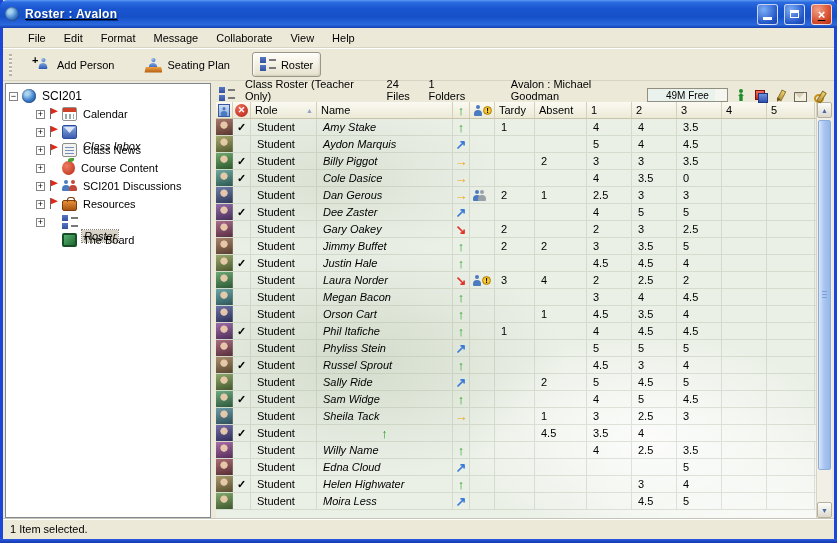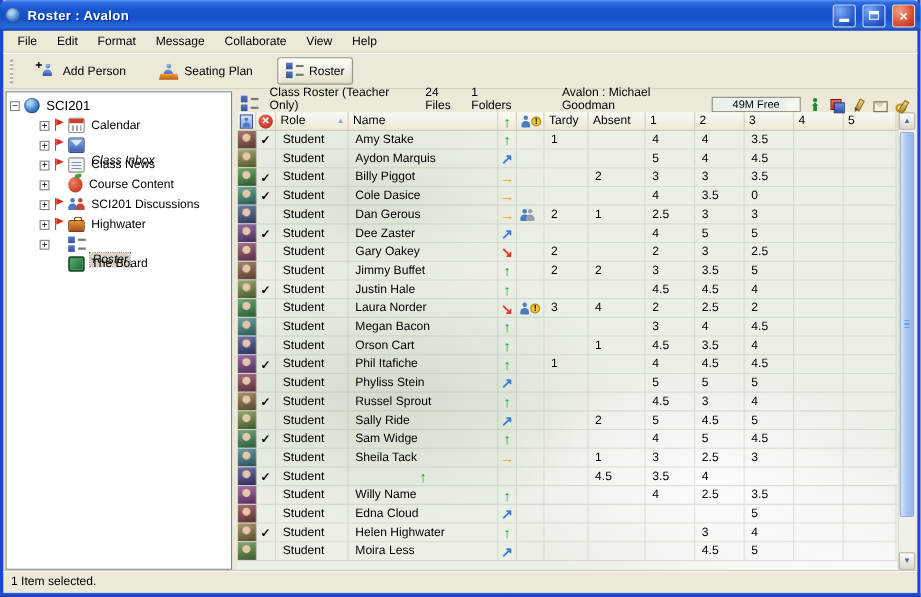--- a/index.html
+++ b/index.html
@@ -5,32 +5,32 @@
   * { box-sizing: border-box; margin: 0; padding: 0; }
   html,body { width:837px; height:543px; overflow:hidden; }
   body { font-family:"Liberation Sans", sans-serif; font-size:11px; color:#000; background:#ece9d8; }
 
   .window { width:837px; height:543px; display:flex; flex-direction:column;
             border-left:3px solid #1b46d8; border-right:3px solid #1b46d8; background:#ece9d8; }
 
   
   .titlebar { height:28px; margin:0 -3px; flex:0 0 auto; display:flex; align-items:center; gap:6px;
     padding:0 5px; border-radius:7px 7px 0 0;
-    background:linear-gradient(180deg,#5a96f0 0%,#2a6ae0 9%,#1a56d0 30%,#1550c8 60%,#2b68dc 88%,#1240b0 100%); }
+    background:linear-gradient(180deg,#5a96f0 0%,#2a6ae0 9%,#1a56d0 30%,#1550c8 60%,#2b68dc 88%,#1240b0 100%);text-decoration:underline; }
   .title-text { color:#fff; font-weight:bold; font-size:12px; text-shadow:1px 1px 1px #002e8c; letter-spacing:.3px; }
   .title-spacer { flex:1; }
   .winbtn { width:21px; height:21px; border:1px solid rgba(255,255,255,.75); border-radius:3px;
     display:flex; align-items:center; justify-content:center; color:#fff; font-weight:bold;
     background:radial-gradient(circle at 30% 25%, #7caef6, #2356c8 70%, #1a44a8); }
   .winbtn.close { background:radial-gradient(circle at 30% 25%, #f0a088, #d85030 60%, #b03018); font-size:13px; }
   .minbar { width:9px; height:3px; background:#fff; margin-top:9px; }
   .maxsq  { width:9px; height:8px; border:1px solid #fff; border-top-width:3px; }
 
   
-  .menubar { height:20px; flex:0 0 auto; display:flex; align-items:center; padding-left:4px;
+  .menubar { height:20px; flex:0 0 auto; display:flex; align-items:center; padding-left:16px;
              border-bottom:1px solid #d8d4c4; }
   .menu-item { padding:2px 9px; }
 
   
   .toolbar { height:33px; flex:0 0 auto; display:flex; align-items:center; gap:14px; padding-left:6px;
              border-top:1px solid #fff; border-bottom:1px solid #d8d4c4; }
   .grip { width:3px; height:22px; background:repeating-linear-gradient(180deg,#bab6a6 0 2px, #f4f2ea 2px 4px); }
   .tool { display:flex; align-items:center; gap:5px; padding:4px 7px; border:1px solid transparent; border-radius:3px; }
   .tool.pressed { border:1px solid #9a9689; background:linear-gradient(#fffef8,#e6e2ce);
                   box-shadow:inset 1px 1px 2px rgba(255,255,255,.95), inset -1px -1px 2px rgba(0,0,0,.10); }
@@ -148,21 +148,21 @@
     background-image:
       radial-gradient(ellipse 270px 150px at 430px 320px, rgba(255,255,255,.85), rgba(255,255,255,0) 70%),
       radial-gradient(ellipse 320px 200px at 560px 420px, rgba(255,255,255,.8), rgba(255,255,255,0) 70%),
       radial-gradient(ellipse 300px 170px at 140px 240px, rgba(186,200,176,.5), rgba(186,200,176,0) 70%),
       radial-gradient(ellipse 240px 120px at 120px 60px, rgba(196,208,186,.45), rgba(196,208,186,0) 70%); }
   .trow { height:17px; border-bottom:1px solid rgba(168,178,156,.33); }
   .cell { display:flex; align-items:center; border-right:1px solid rgba(160,170,148,.30); overflow:hidden; white-space:nowrap; }
   .cell.photo  { border-right:1px solid rgba(120,130,110,.45); }
   .cell.check  { justify-content:center; font-weight:bold; }
   .cell.role   { padding-left:6px; }
-  .cell.name   { padding-left:6px; }
+  .cell.name   { padding-left:6px; font-style:italic; }
   .cell.trend  { justify-content:center; }
   .cell.alert  { padding-left:3px; gap:0; }
   .cell.num    { padding-left:6px; }
   .cell.filler { border-right:none; }
 
   
   .scrollbar { width:16px; flex:0 0 auto; display:flex; flex-direction:column; background:#f2f0e6; border-left:1px solid #d8d4c4; }
   .sb-btn { height:16px; flex:0 0 auto; border:1px solid #b4b0a0; border-radius:2px;
     background:linear-gradient(#fdfdfa,#dcd8cc); color:#4868a8; font-size:7px; display:flex; align-items:center; justify-content:center; }
   .sb-track { flex:1; position:relative; }
@@ -266,21 +266,21 @@
           <span class="ic ic-people">
             <span class="mini-person"></span>
             <span class="mini-person"></span>
           </span>
           <span class="tlabel">SCI201 Discussions</span>
         </div>
         <div class="titem">
           <span class="exp">+</span>
           <span class="flag"></span>
           <span class="ic ic-toolbox"></span>
-          <span class="tlabel">Highwater</span>
+          <span class="tlabel">Resources</span>
         </div>
         <div class="titem">
           <span class="exp">+</span>
           <span class="flagspacer"></span>
           <span class="roster-glyph"></span>
           <span class="tlabel italic selected">Roster</span>
         </div>
         <div class="titem">
           <span class="exp hidden"></span>
           <span class="flagspacer"></span>

